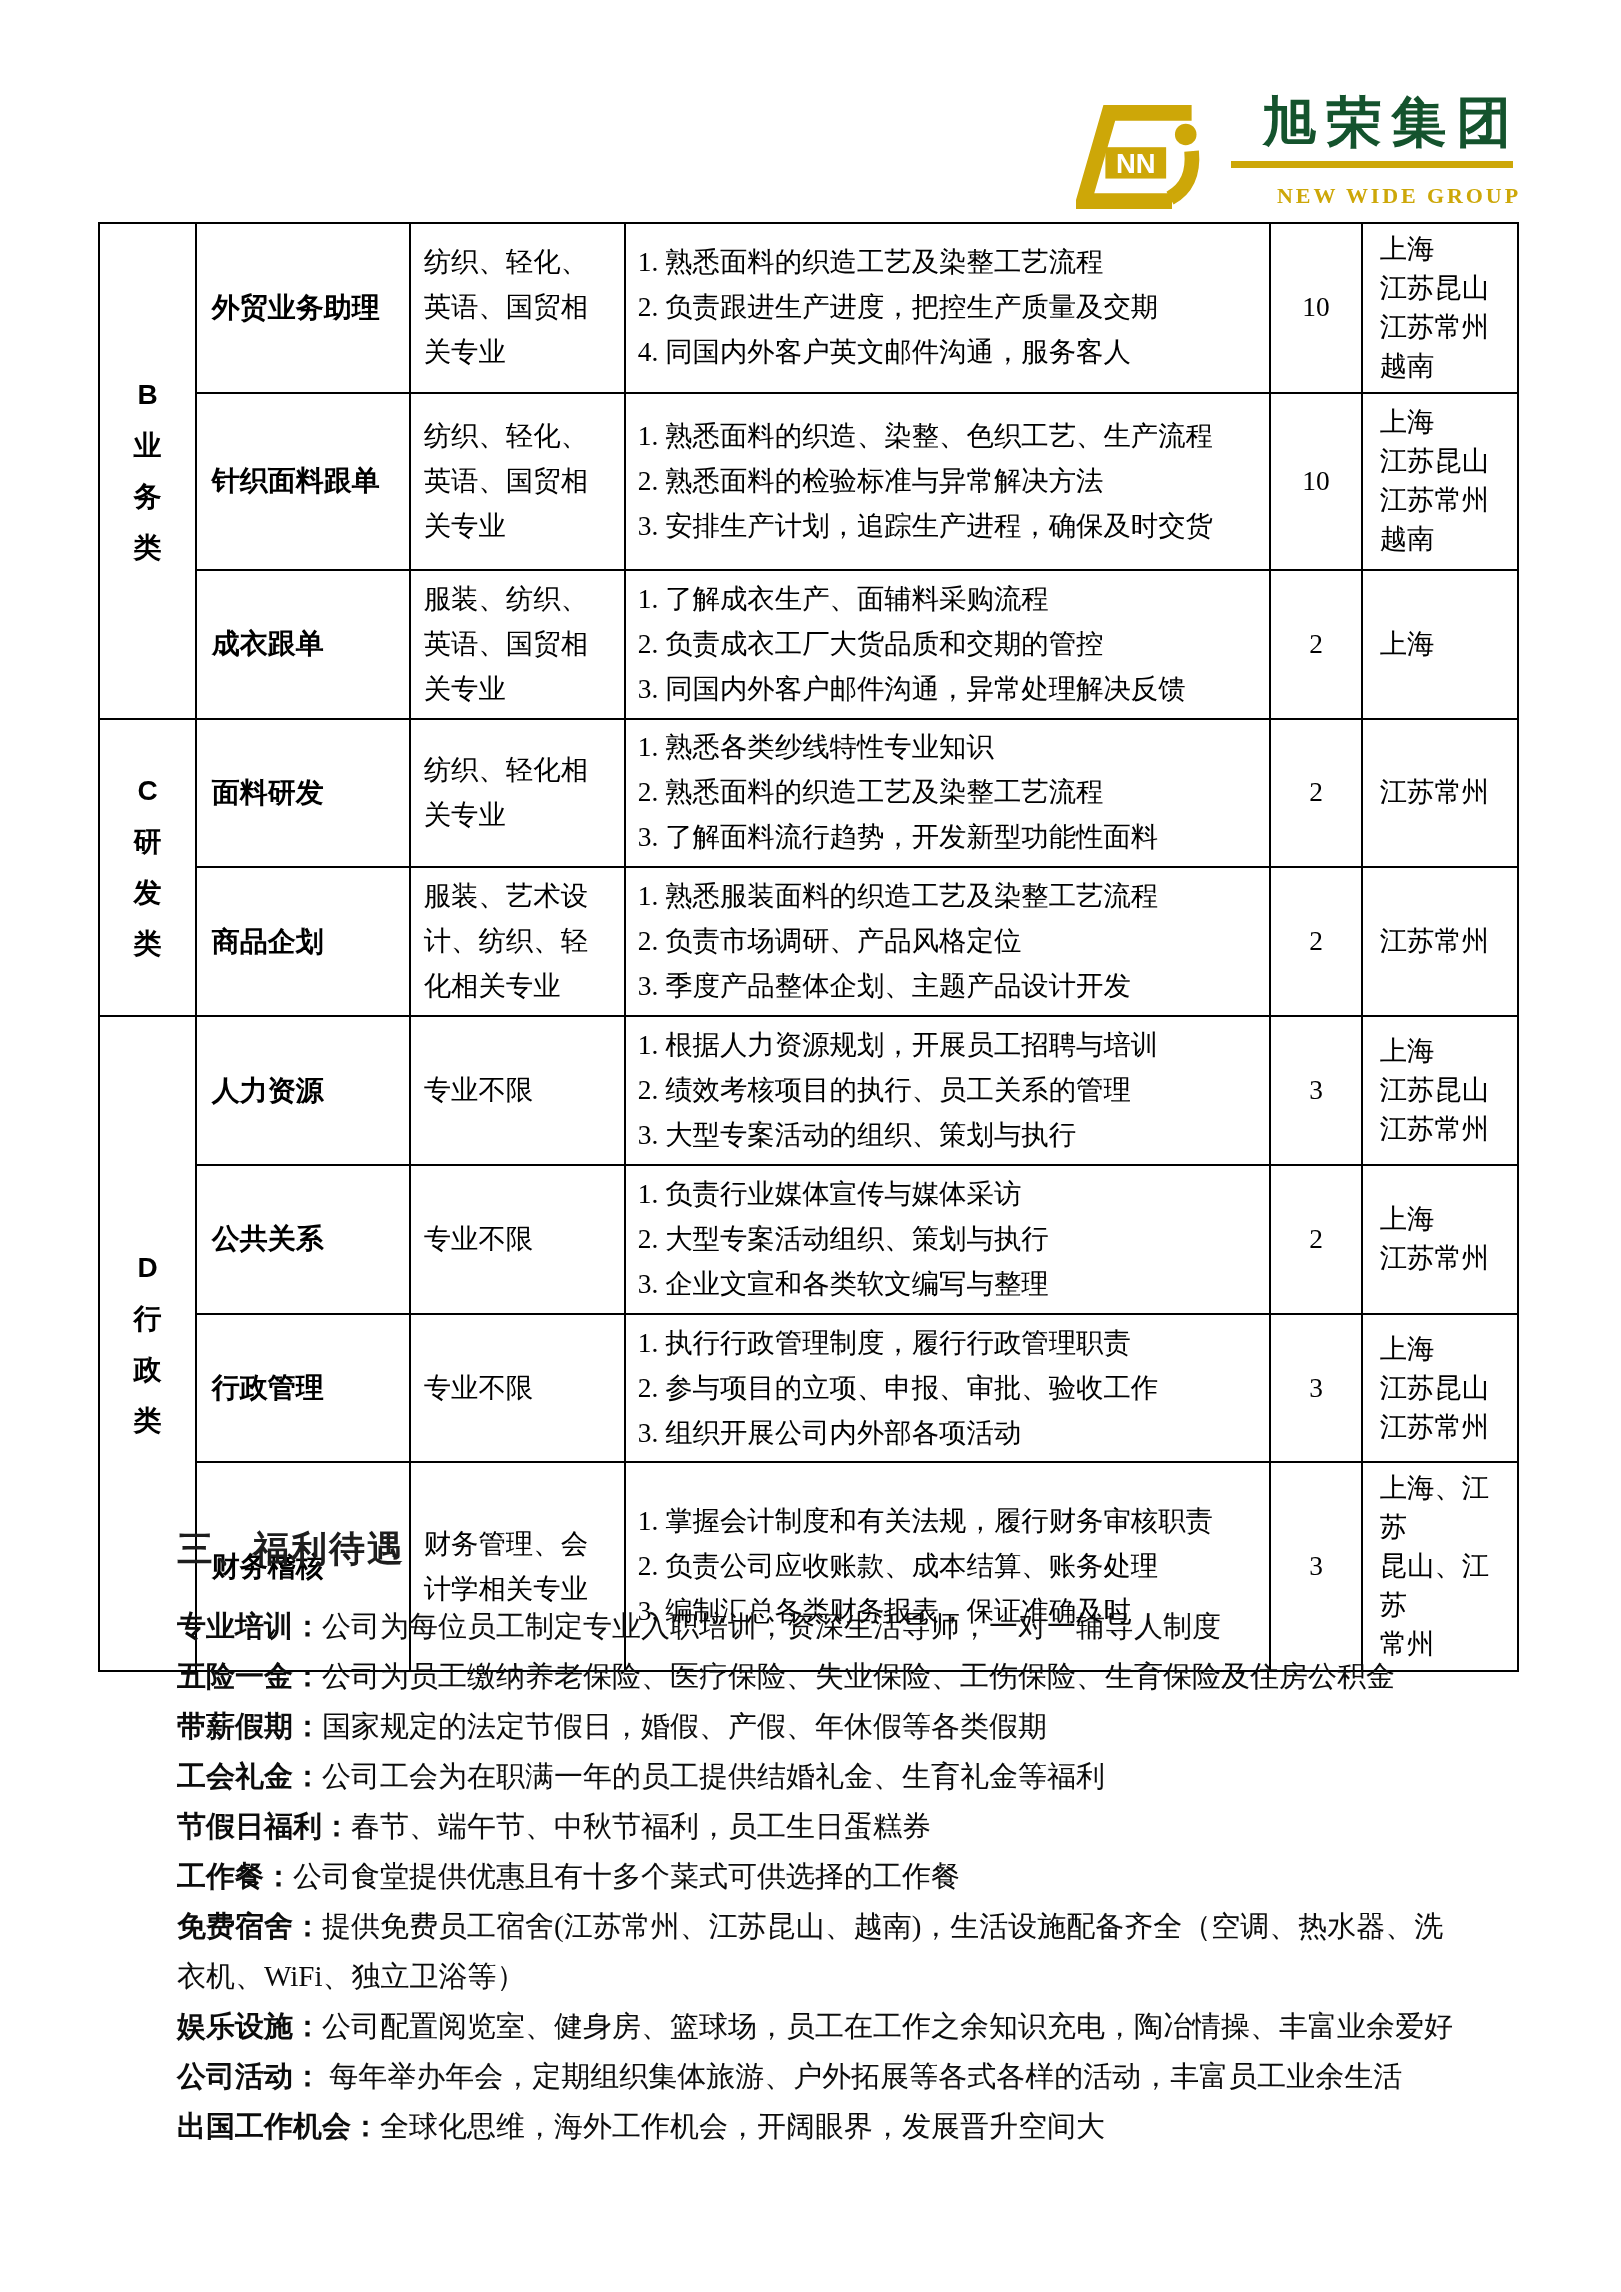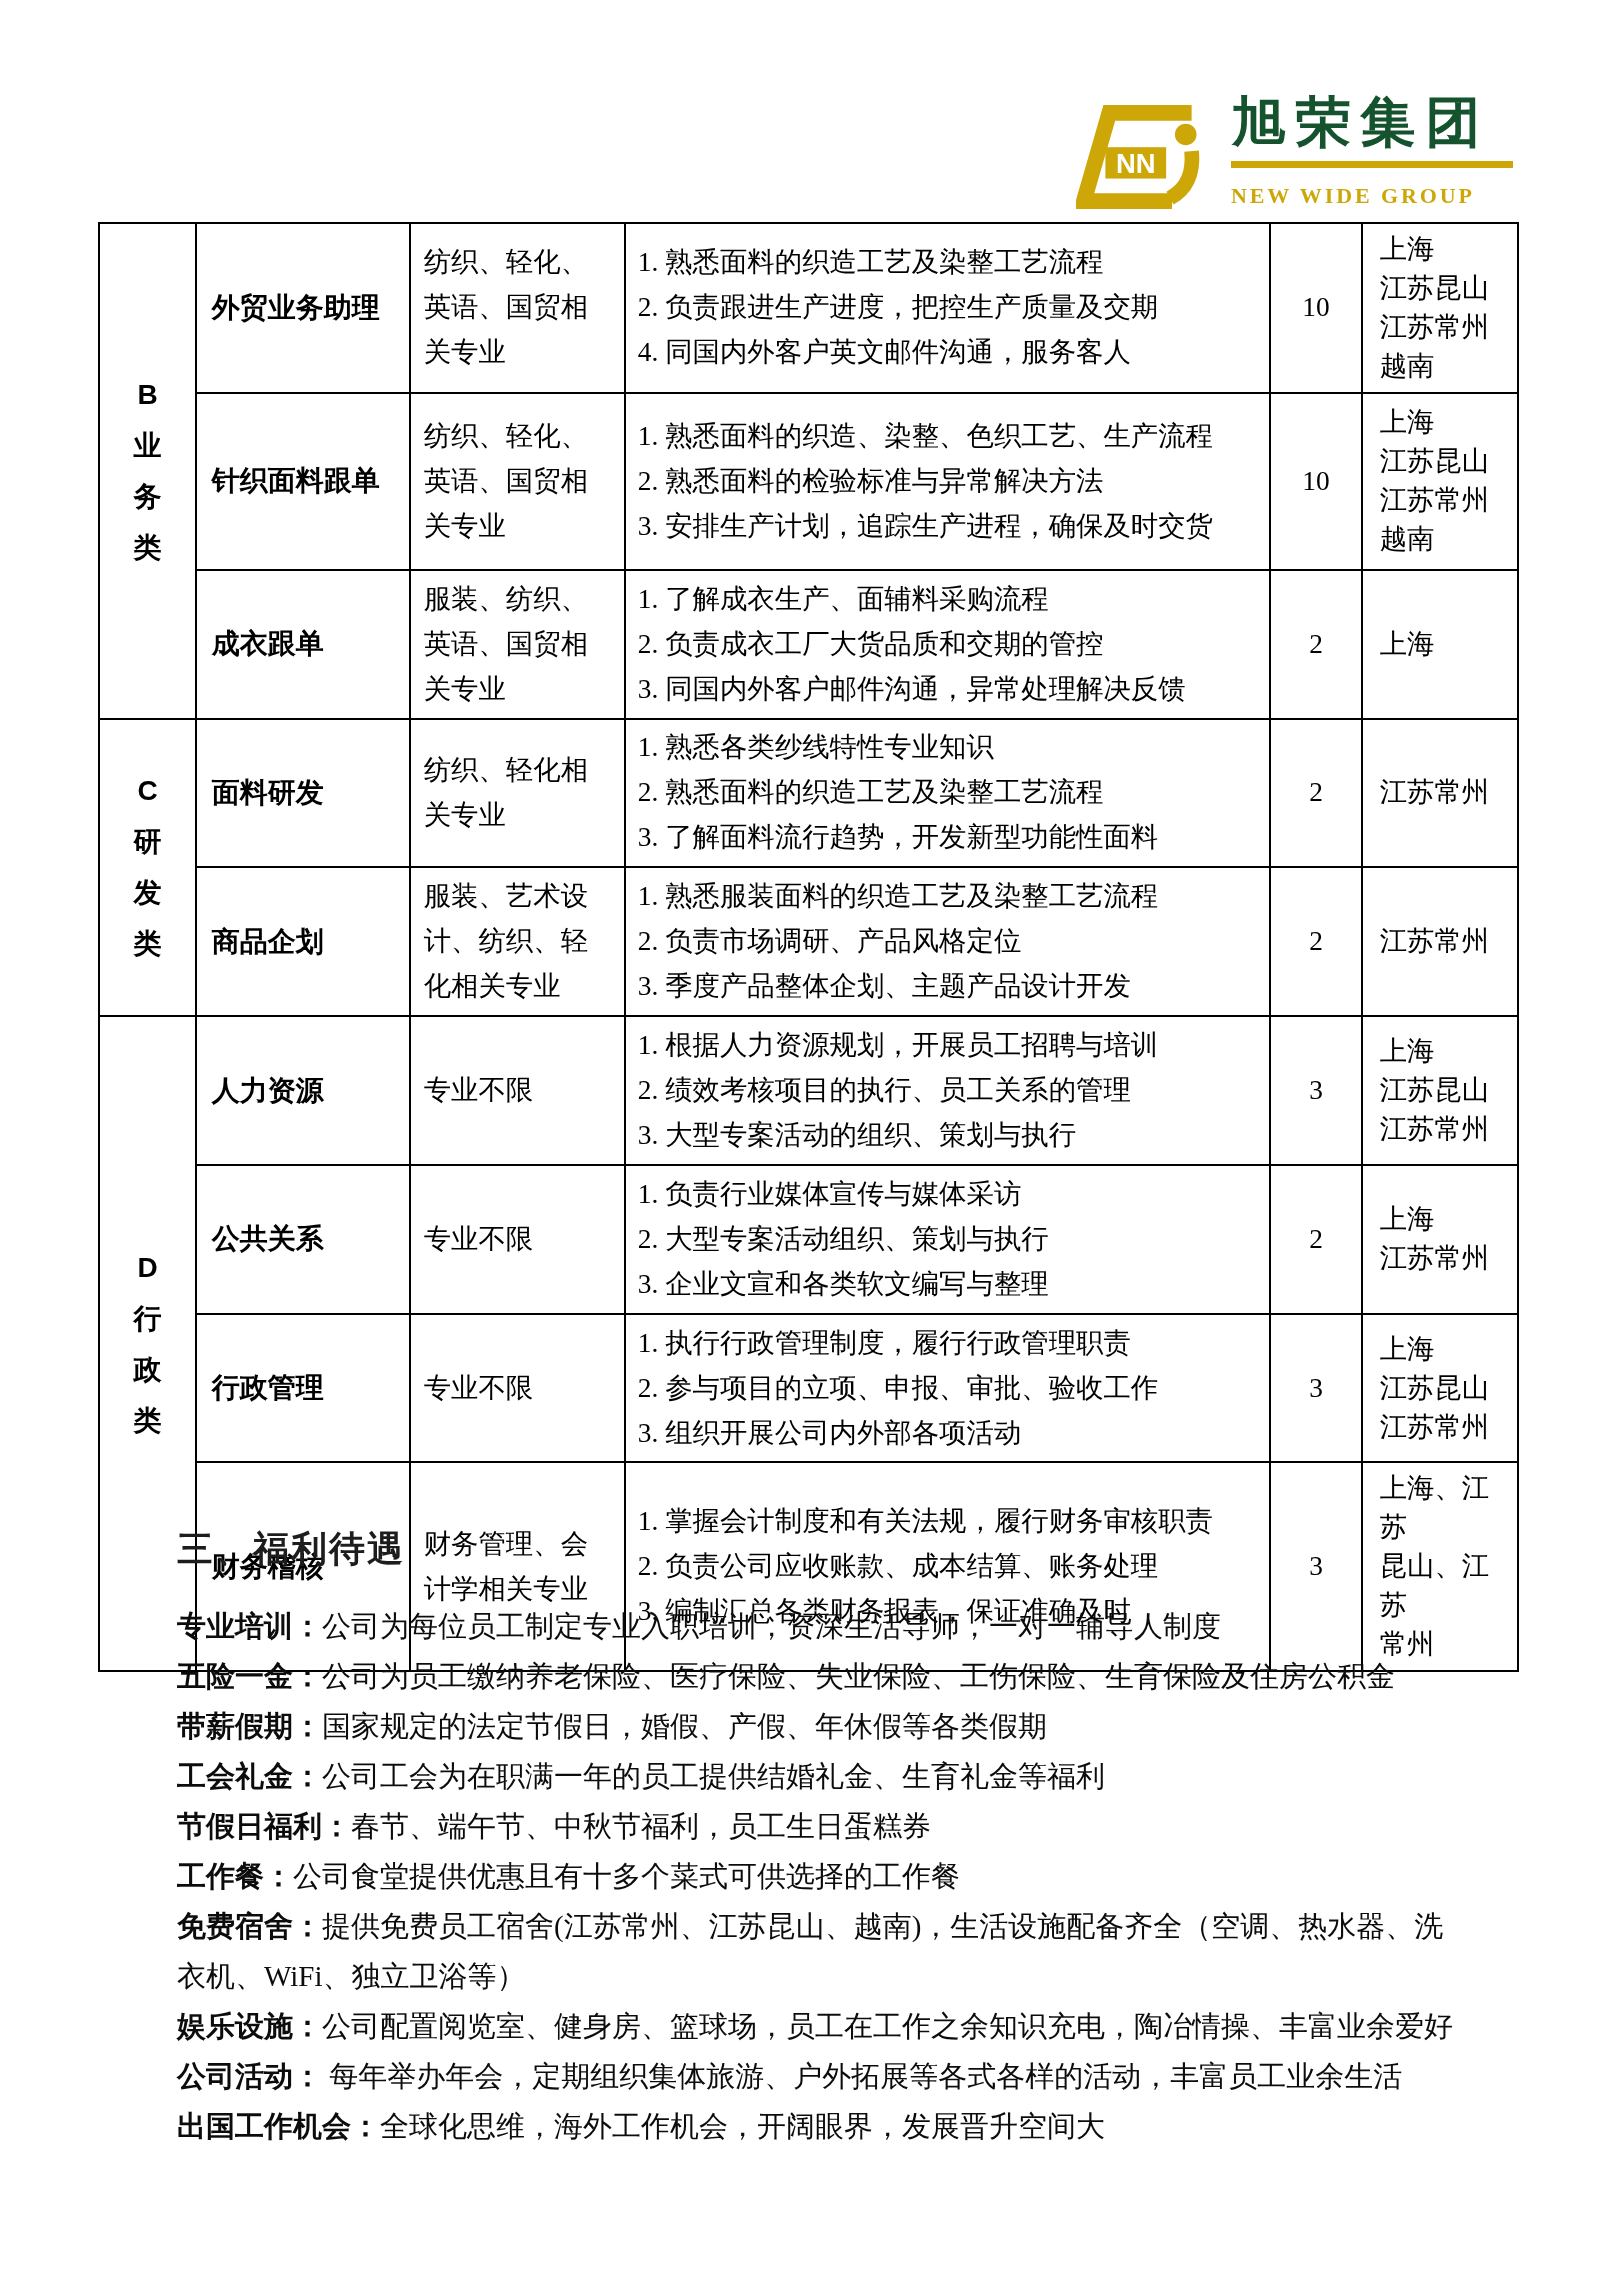--- a/index.html
+++ b/index.html
@@ -8,21 +8,21 @@
     position:relative;
     width:1621px; height:2293px;
     background:#ffffff;
     font-family:"Liberation Serif","DejaVu Serif",serif;
     color:#000;
     overflow:hidden;
     margin:0 auto;
   }
 
   
-  .logo { position:absolute; top:86px; left:1076px; width:447px; height:127px; }
+  .logo { position:absolute; top:86px; left:1076px; width:447px; height:127px;text-align:right; }
   .logo-mark { position:absolute; left:0; top:17.6px; width:145px; height:106px; }
   .logo-text { position:absolute; left:155px; top:0; width:290px; }
   .logo-cn {
     font-size:55px; font-weight:bold; color:#14532d;
     letter-spacing:9.8px; white-space:nowrap; line-height:73px;
     font-family:"Liberation Sans",sans-serif;
   }
   .logo-bar { width:282px; height:6.9px; background:#cda708; margin-top:2px; }
   .logo-en {
     font-size:22px; font-weight:bold; color:#cda708;

